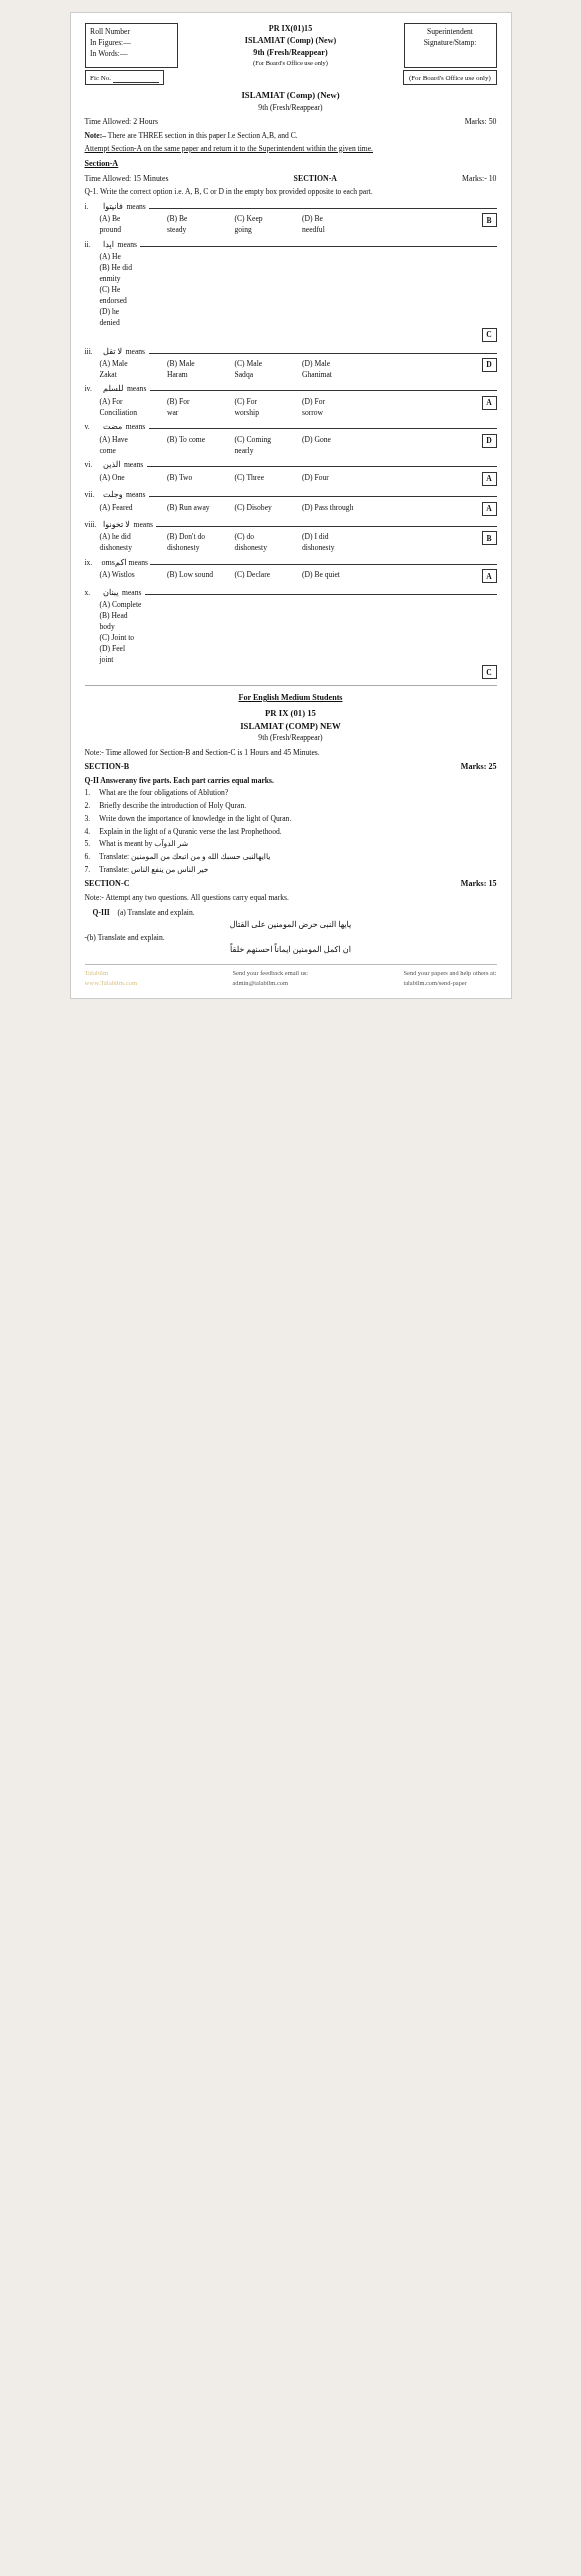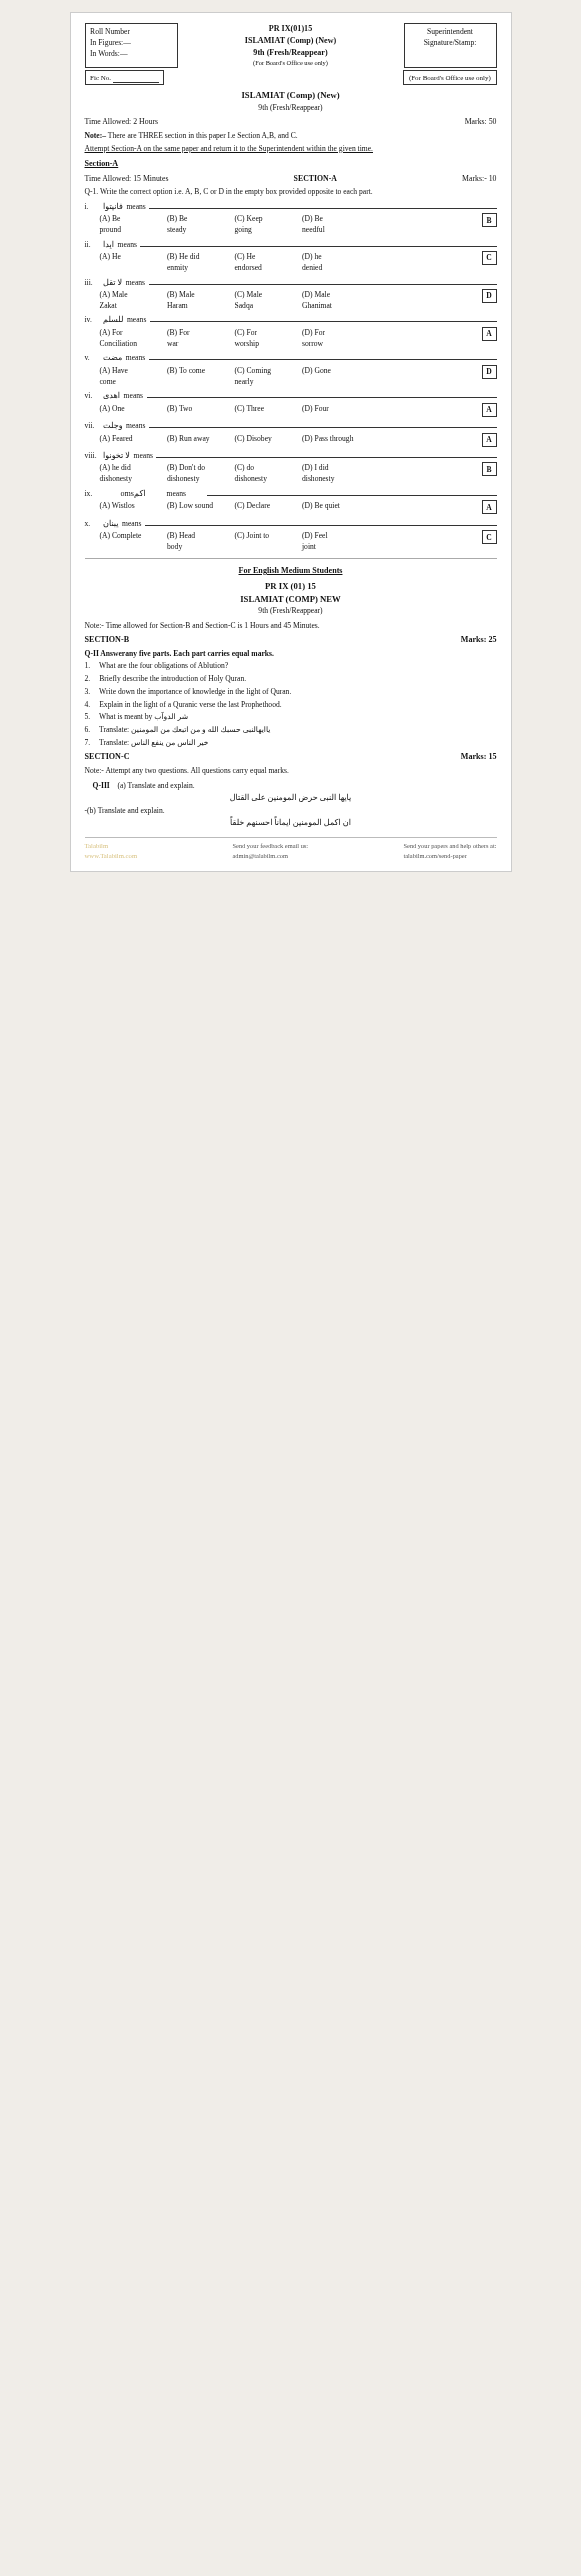--- a/index.html
+++ b/index.html
@@ -222,21 +222,21 @@
           <span style="margin-left:auto;border:0.9px solid #333;width:15px;height:14px;display:inline-flex;align-items:center;justify-content:center;font-weight:bold;">B</span>
         </div>
       </div>
       <div style="margin-bottom: 3.5px;">
         <div style="display: flex; align-items: baseline; gap: 3.5px; margin-bottom: 0.6px;">
           <span style="min-width:15px;font-size:7.6px;">ii.</span>
           <span style="font-size:8.1px;direction:rtl;">ابِدا</span>
           <span style="font-size:7.6px;">means</span>
           <span style="display:inline-block;border-bottom:0.6px solid #333;min-width:58px;height:8.1px;flex:1;"></span>
         </div>
-        <div style="display: flex; align-items: flex-start; margin-left: 15px; font-size: 7.6px; flex-wrap: wrap;">
+        <div style="display: flex; align-items: flex-start; margin-left: 15px; font-size: 7.6px; flex-wrap: wrap; flex-direction: column;">
           <span style="min-width:64px; margin-right:3.5px;">(A) He</span>
           <span style="min-width:64px; margin-right:3.5px;">(B) He did<br>enmity</span>
           <span style="min-width:64px; margin-right:3.5px;">(C) He<br>endorsed</span>
           <span style="min-width:64px; margin-right:3.5px;">(D) he<br>denied</span>
           <span style="margin-left:auto;border:0.9px solid #333;width:15px;height:14px;display:inline-flex;align-items:center;justify-content:center;font-weight:bold;">C</span>
         </div>
       </div>
       <div style="margin-bottom: 3.5px;">
         <div style="display: flex; align-items: baseline; gap: 3.5px; margin-bottom: 0.6px;">
           <span style="min-width:15px;font-size:7.6px;">iii.</span>
@@ -278,21 +278,21 @@
           <span style="min-width:64px; margin-right:3.5px;">(A) Have<br>come</span>
           <span style="min-width:64px; margin-right:3.5px;">(B) To come</span>
           <span style="min-width:64px; margin-right:3.5px;">(C) Coming<br>nearly</span>
           <span style="min-width:64px; margin-right:3.5px;">(D) Gone</span>
           <span style="margin-left:auto;border:0.9px solid #333;width:15px;height:14px;display:inline-flex;align-items:center;justify-content:center;font-weight:bold;">D</span>
         </div>
       </div>
       <div style="margin-bottom: 3.5px;">
         <div style="display: flex; align-items: baseline; gap: 3.5px; margin-bottom: 0.6px;">
           <span style="min-width:15px;font-size:7.6px;">vi.</span>
-          <span style="font-size:8.1px;direction:rtl;">اهدی</span>
+          <span style="font-size:8.1px;direction:rtl;">الذین</span>
           <span style="font-size:7.6px;">means</span>
           <span style="display:inline-block;border-bottom:0.6px solid #333;min-width:58px;height:8.1px;flex:1;"></span>
         </div>
         <div style="display: flex; align-items: flex-start; margin-left: 15px; font-size: 7.6px; flex-wrap: wrap;">
           <span style="min-width:64px; margin-right:3.5px;">(A) One</span>
           <span style="min-width:64px; margin-right:3.5px;">(B) Two</span>
           <span style="min-width:64px; margin-right:3.5px;">(C) Three</span>
           <span style="min-width:64px; margin-right:3.5px;">(D) Four</span>
           <span style="margin-left:auto;border:0.9px solid #333;width:15px;height:14px;display:inline-flex;align-items:center;justify-content:center;font-weight:bold;">A</span>
         </div>
@@ -321,42 +321,42 @@
         </div>
         <div style="display: flex; align-items: flex-start; margin-left: 15px; font-size: 7.6px; flex-wrap: wrap;">
           <span style="min-width:64px; margin-right:3.5px;">(A) he did<br>dishonesty</span>
           <span style="min-width:64px; margin-right:3.5px;">(B) Don't do<br>dishonesty</span>
           <span style="min-width:64px; margin-right:3.5px;">(C) do<br>dishonesty</span>
           <span style="min-width:64px; margin-right:3.5px;">(D) I did<br>dishonesty</span>
           <span style="margin-left:auto;border:0.9px solid #333;width:15px;height:14px;display:inline-flex;align-items:center;justify-content:center;font-weight:bold;">B</span>
         </div>
       </div>
       <div style="margin-bottom: 3.5px;">
-        <div style="display: flex; align-items: baseline; gap: 21px; margin-bottom: 0.6px;">
+        <div style="display: flex; align-items: baseline; gap: 2px; margin-bottom: 0.6px;">
           <span style="min-width:15px;font-size:7.6px;">ix.</span>
           <span style="font-size:8.1px;direction:rtl;">اکمoms</span>
           <span style="font-size:7.6px;">means</span>
           <span style="display:inline-block;border-bottom:0.6px solid #333;min-width:58px;height:8.1px;flex:1;"></span>
         </div>
         <div style="display: flex; align-items: flex-start; margin-left: 15px; font-size: 7.6px; flex-wrap: wrap;">
           <span style="min-width:64px; margin-right:3.5px;">(A) Wistlos</span>
           <span style="min-width:64px; margin-right:3.5px;">(B) Low sound</span>
           <span style="min-width:64px; margin-right:3.5px;">(C) Declare</span>
           <span style="min-width:64px; margin-right:3.5px;">(D) Be quiet</span>
           <span style="margin-left:auto;border:0.9px solid #333;width:15px;height:14px;display:inline-flex;align-items:center;justify-content:center;font-weight:bold;">A</span>
         </div>
       </div>
       <div style="margin-bottom: 3.5px;">
         <div style="display: flex; align-items: baseline; gap: 3.5px; margin-bottom: 0.6px;">
           <span style="min-width:15px;font-size:7.6px;">x.</span>
           <span style="font-size:8.1px;direction:rtl;">یبنان</span>
           <span style="font-size:7.6px;">means</span>
           <span style="display:inline-block;border-bottom:0.6px solid #333;min-width:58px;height:8.1px;flex:1;"></span>
         </div>
-        <div style="display: flex; align-items: flex-start; margin-left: 15px; font-size: 7.6px; flex-wrap: wrap;">
+        <div style="display: flex; align-items: flex-start; margin-left: 15px; font-size: 7.6px; flex-wrap: wrap; flex-direction: column;">
           <span style="min-width:64px; margin-right:3.5px;">(A) Complete</span>
           <span style="min-width:64px; margin-right:3.5px;">(B) Head<br>body</span>
           <span style="min-width:64px; margin-right:3.5px;">(C) Joint to</span>
           <span style="min-width:64px; margin-right:3.5px;">(D) Feel<br>joint</span>
           <span style="margin-left:auto;border:0.9px solid #333;width:15px;height:14px;display:inline-flex;align-items:center;justify-content:center;font-weight:bold;">C</span>
         </div>
       </div>
     </div>
 
   <hr class="divider">

